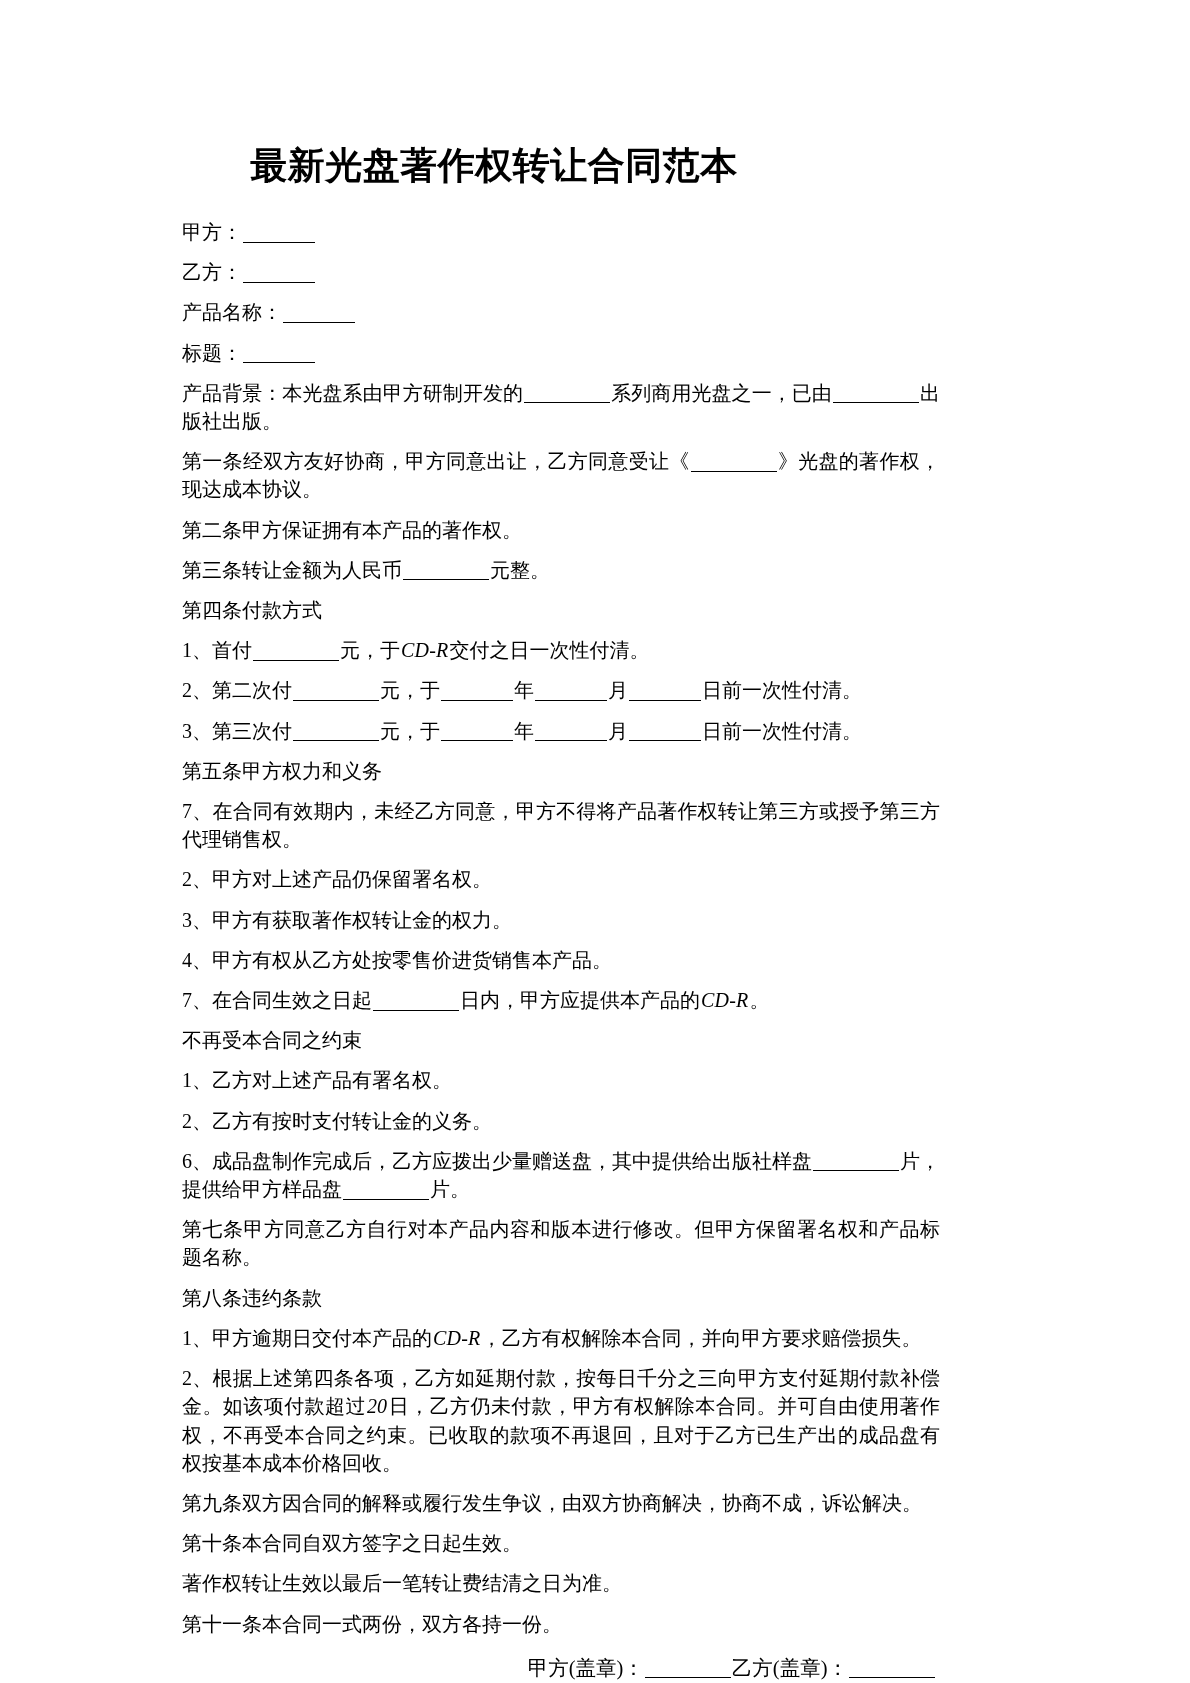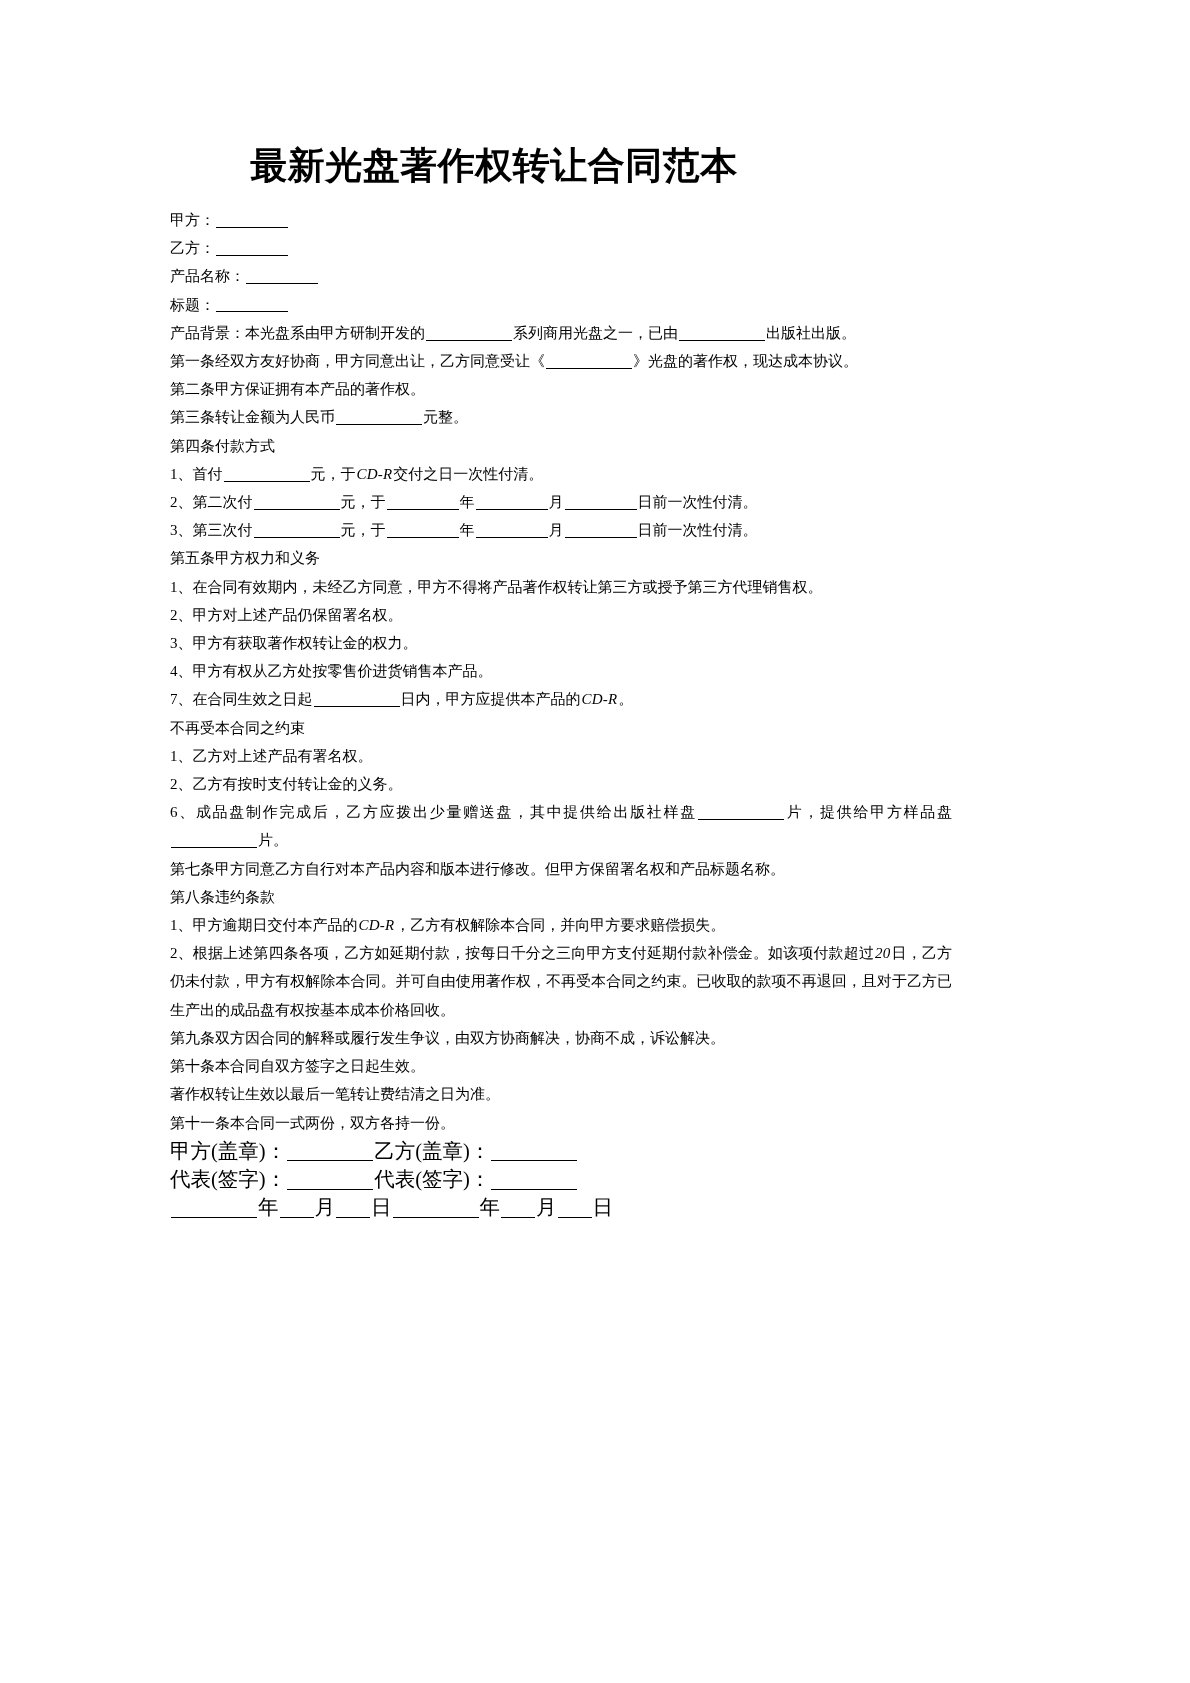--- a/index.html
+++ b/index.html
@@ -33,26 +33,26 @@
     line-height: 1.25;
     font-family: "Liberation Serif", "DejaVu Serif", serif;
   }
   .body-block {
     position: absolute;
     top: 206px;
     left: 170px;
     width: 782px;
   }
   .para {
-    font-size: 15px;
+    font-size: 20px;
     line-height: 28.2px;
     text-align: justify;
     text-justify: inter-ideograph;
     word-break: break-all;
-    margin: 0;
+    margin: 12px;
     padding: 0;
   }
   .blank {
     display: inline-block;
     border-bottom: 1px solid #000;
     height: 1em;
     vertical-align: -0.18em;
     margin: 0 1px;
   }
   .b-xs { width: 34px; }
@@ -61,21 +61,22 @@
   .latin {
     font-family: "Liberation Serif", "DejaVu Serif", serif;
     letter-spacing: 0.2px;
     padding: 0 1px;
     font-style: italic;
   }
   .sig-line {
     font-size: 20.5px;
     line-height: 28.2px;
     white-space: nowrap;
-    margin: 0;
+    margin: 16px;
+    text-align: right;
   }
 </style>
 </head>
 <body>
 
 <div class="page">
 
   <div class="doc-title">最新光盘著作权转让合同范本</div>
 
   <div class="body-block">
@@ -99,21 +100,21 @@
     <p class="para">第四条付款方式</p>
 
     <p class="para"><span>1、首付</span><span class="blank b-lg"></span><span>元，于</span><span class="latin">CD-R</span><span>交付之日一次性付清。</span></p>
 
     <p class="para"><span>2、第二次付</span><span class="blank b-lg"></span><span>元，于</span><span class="blank b-md"></span><span>年</span><span class="blank b-md"></span><span>月</span><span class="blank b-md"></span><span>日前一次性付清。</span></p>
 
     <p class="para"><span>3、第三次付</span><span class="blank b-lg"></span><span>元，于</span><span class="blank b-md"></span><span>年</span><span class="blank b-md"></span><span>月</span><span class="blank b-md"></span><span>日前一次性付清。</span></p>
 
     <p class="para">第五条甲方权力和义务</p>
 
-    <p class="para">1、在合同有效期内，未经乙方同意，甲方不得将产品著作权转让第三方或授予第三方代理销售权。</p>
+    <p class="para">7、在合同有效期内，未经乙方同意，甲方不得将产品著作权转让第三方或授予第三方代理销售权。</p>
     <p class="para">2、甲方对上述产品仍保留署名权。</p>
     <p class="para">3、甲方有获取著作权转让金的权力。</p>
     <p class="para">4、甲方有权从乙方处按零售价进货销售本产品。</p>
 
     <p class="para"><span>7、在合同生效之日起</span><span class="blank b-lg"></span><span>日内，甲方应提供本产品的</span><span class="latin">CD-R</span><span>。</span></p>
 
     <p class="para">不再受本合同之约束</p>
 
     <p class="para">1、乙方对上述产品有署名权。</p>
     <p class="para">2、乙方有按时支付转让金的义务。</p>

